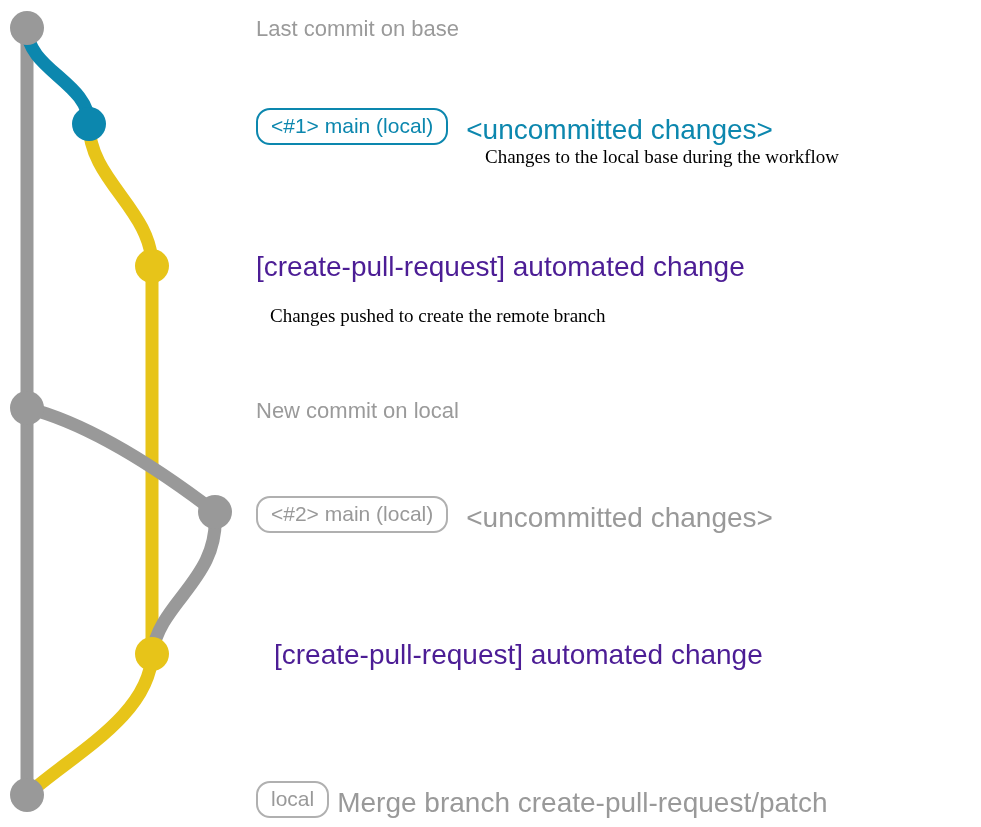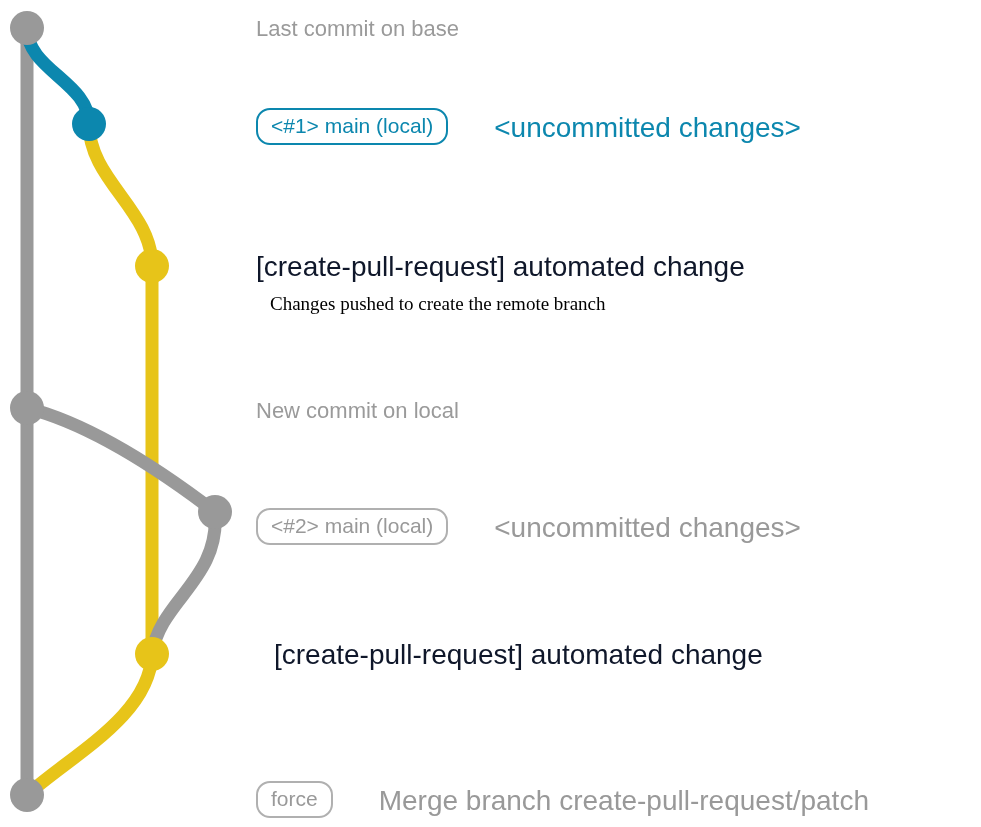--- a/index.html
+++ b/index.html
@@ -24,22 +24,21 @@
   .labels-layer {
     position: absolute;
     left: 0;
     top: 0;
     width: 966px;
     height: 827px;
   }
   .row {
     position: absolute;
     display: flex;
-    align-items: center;
-    gap: 28px;
+    align-items: flex-end;
   }
   .pill {
     display: inline-block;
     border: 2px solid #999999;
     border-radius: 14px;
     padding: 3px 13px 4px 13px;
     font-size: 21px;
     line-height: 26px;
     white-space: nowrap;
     color: #999999;
@@ -48,21 +47,21 @@
   .pill.teal   { border-color: #0c87ae; color: #0c87ae; }
   .pill.yellow { border-color: #e7c419; color: #e7c419; }
   .pill.gray   { border-color: #b0b0b0; color: #999999; }
   .subject {
     font-size: 28px;
     line-height: 30px;
     white-space: nowrap;
     font-family: "Liberation Sans", sans-serif;
   }
   .subject.teal   { color: #0c87ae; }
-  .subject.yellow { color: #0f172a; }
+  .subject.yellow { color: #4c1d95; }
   .subject.gray   { color: #999999; }
   .heading {
     position: absolute;
     font-size: 22px;
     line-height: 30px;
     color: #9a9a9a;
     white-space: nowrap;
   }
   .desc {
     position: absolute;
@@ -108,33 +107,34 @@
 </svg>
 
 <div class="labels-layer">
 
   <div class="heading" style="left:256px; top:14px;">Last commit on base</div>
 
   <div class="row" style="left:256px; top:108px;">
     <span class="pill teal">&lt;#1&gt; main (local)</span>
     <span class="subject teal" style="margin-left:18px; margin-top:3px;">&lt;uncommitted changes&gt;</span>
   </div>
+  <div class="desc" style="left:485px; top:145px;">Changes to the local base during the workflow</div>
 
   <div class="subject yellow" style="position:absolute; left:256px; top:252px;">[create-pull-request] automated change</div>
-  <div class="desc" style="left:270px; top:292px;">Changes pushed to create the remote branch</div>
+  <div class="desc" style="left:270px; top:304px;">Changes pushed to create the remote branch</div>
 
   <div class="heading" style="left:256px; top:396px;">New commit on local</div>
 
-  <div class="row" style="left:256px; top:496px;margin-top:12px;">
+  <div class="row" style="left:256px; top:496px;">
     <span class="pill gray">&lt;#2&gt; main (local)</span>
     <span class="subject gray" style="margin-left:18px; margin-top:3px;">&lt;uncommitted changes&gt;</span>
   </div>
 
   <div class="row" style="left:256px; top:637px;">
     <span class="subject yellow" style="margin-left:18px; margin-top:3px;">[create-pull-request] automated change</span>
   </div>
 
   <div class="row" style="left:256px; top:781px;">
-    <span class="pill gray">force</span>
-    <span class="subject gray" style="margin-left:18px; margin-top:3px;">Merge branch create-pull-request/patch</span>
+    <span class="pill gray">local</span>
+    <span class="subject gray" style="margin-left:8px; margin-top:3px;">Merge branch create-pull-request/patch</span>
   </div>
 
 </div>
 
 </body></html>

